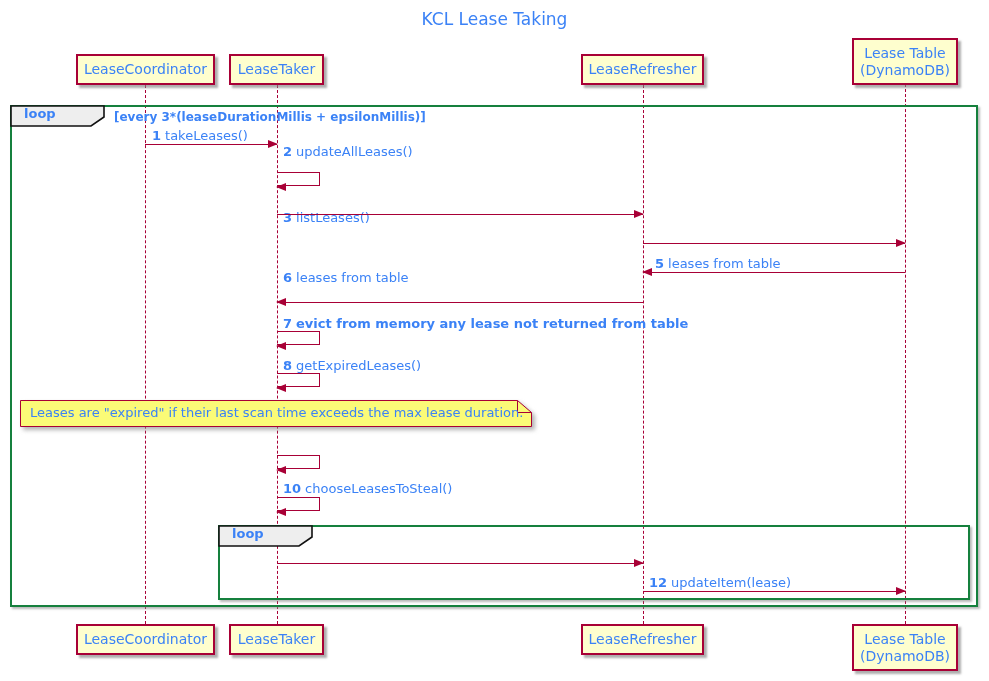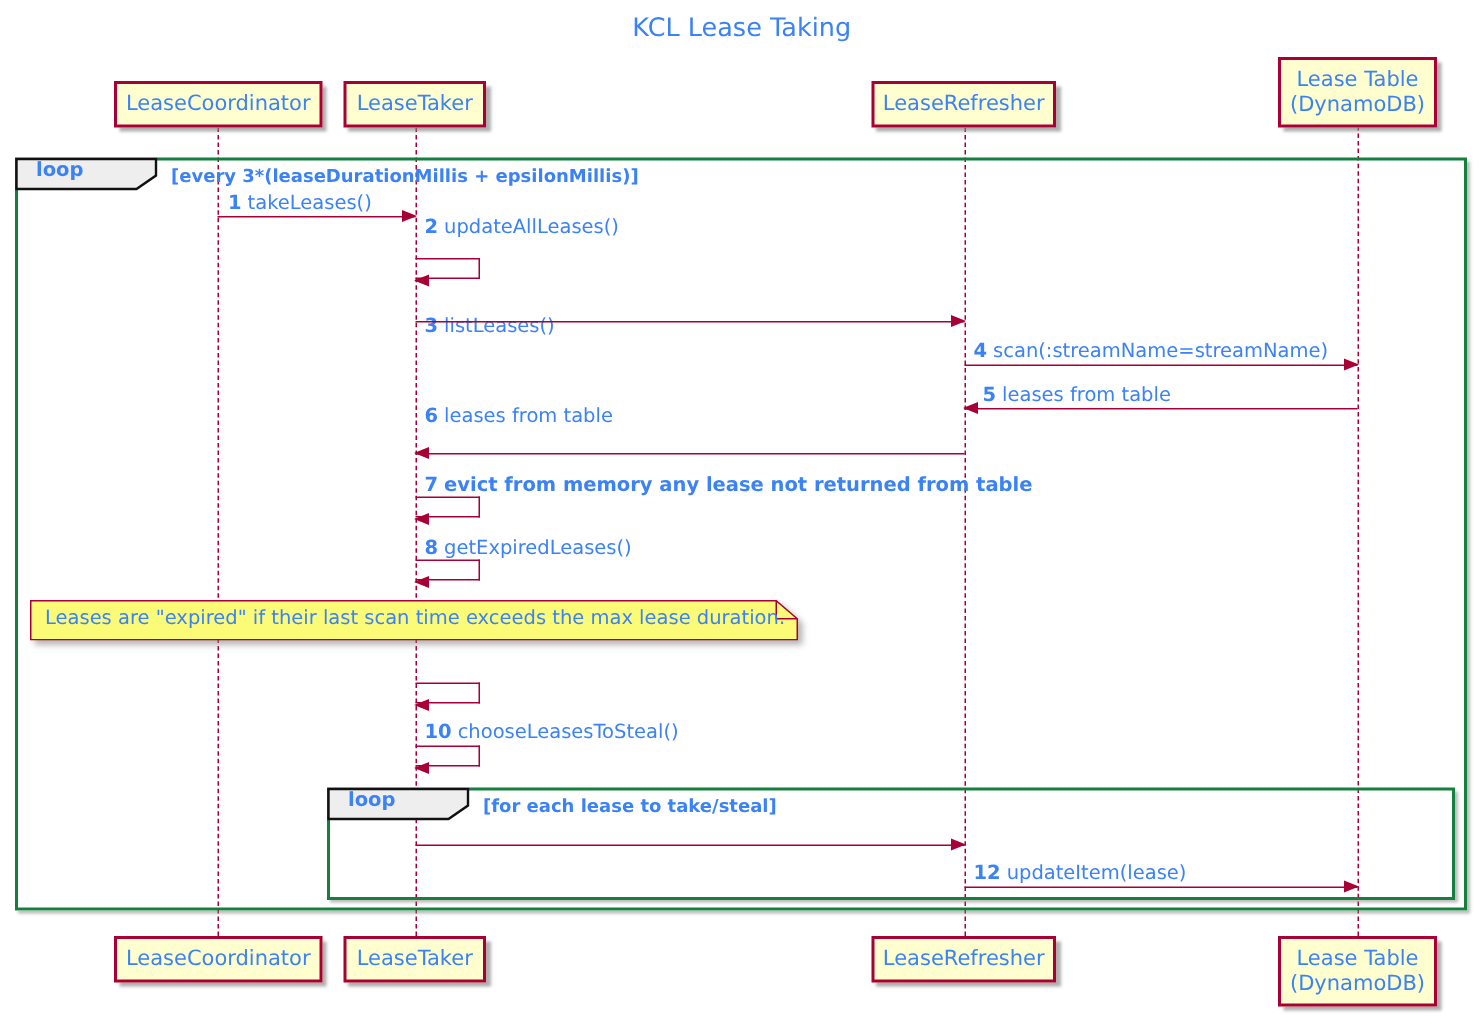--- a/index.html
+++ b/index.html
@@ -87,21 +87,20 @@
     <div class="guard" style="left:102px;top:3px;">[every 3*(leaseDurationMillis + epsilonMillis)]</div>
   </div>
 
   <div class="loop-box" style="left:218px;top:525px;width:752px;height:75px;">
     <div class="loop-tab" style="width:96px;height:23px;">
       <svg width="96" height="23">
         <path d="M1,1 H94 V12 L81,21 H1 Z" fill="#EEEEEE" stroke="#111111" stroke-width="1.6"></path>
       </svg>
       <span class="tab-label">loop</span>
     </div>
-    <div class="guard" style="left:102px;top:3px;">[for each lease to take/steal]</div>
   </div>
 
   <div class="msg-label" style="left:152px;top:128px;">
     <b>1</b><span>takeLeases()</span>
   </div>
   <div class="arrow" style="left:145px;top:144px;width:132px;">
     <span class="head-r"></span>
   </div>
 
   <div class="msg-label" style="left:283px;top:144px;">
@@ -111,23 +110,20 @@
     <span class="head-l"></span>
   </div>
 
   <div class="msg-label" style="left:283px;top:210px;">
     <b>3</b><span>listLeases()</span>
   </div>
   <div class="arrow" style="left:277px;top:214px;width:366px;">
     <span class="head-r"></span>
   </div>
 
-  <div class="msg-label" style="left:649px;top:227px;">
-    <b>4</b><span>scan(:streamName=streamName)</span>
-  </div>
   <div class="arrow" style="left:643px;top:243px;width:262px;">
     <span class="head-r"></span>
   </div>
 
   <div class="msg-label" style="left:655px;top:256px;">
     <b>5</b><span>leases from table</span>
   </div>
   <div class="arrow" style="left:643px;top:272px;width:262px;">
     <span class="head-l"></span>
   </div>

